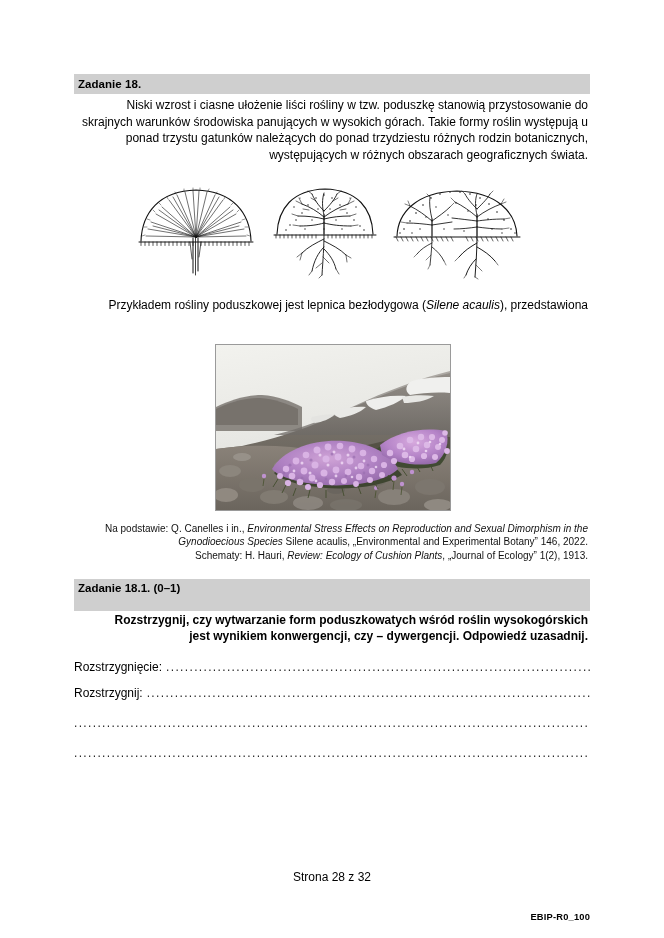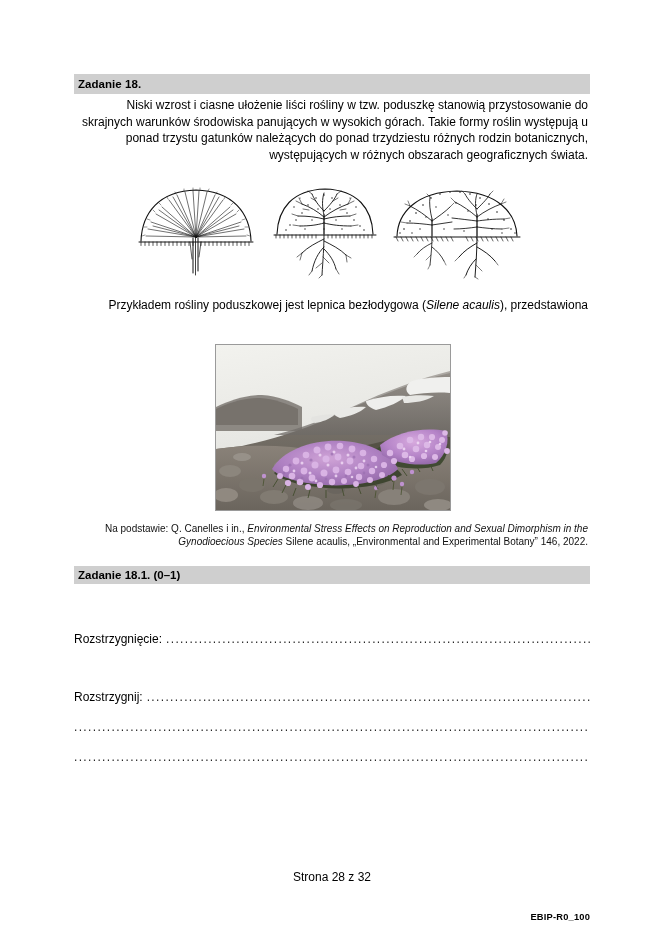--- a/index.html
+++ b/index.html
@@ -36,21 +36,21 @@
     font-size: 11.5px;
     line-height: 16px;
     padding: 2px 0 2px 4px;
     letter-spacing: 0.05px;
   }
   .task-bar-sub {
     background: #cfcfcf;
     font-weight: bold;
     font-size: 11.5px;
     line-height: 15px;
-    padding: 2px 0 1px 4px;
+    padding: 2px 0 15px 4px;
   }
 
   
   .para {
     font-size: 12px;
     line-height: 16.6px;
     text-align: right;
     margin: 0;
     padding: 0 2px 0 1px;
   }
@@ -104,21 +104,20 @@
   .source em { font-style: italic; }
 
   
   .answer-row {
     font-size: 12px;
     line-height: 17px;
     display: flex;
     align-items: flex-start;
     white-space: nowrap;
     overflow: hidden;
-    margin-top: 32px;
   }
   .answer-label {
     flex: 0 0 auto;
     padding-right: 4px;
   }
   .dots {
     flex: 1 1 auto;
     overflow: hidden;
     letter-spacing: 1.35px;
     font-size: 12px;
@@ -713,28 +712,33 @@
           </g>
         </svg>
       </div>
     </div>
 
     <div style="height:6px"></div>
 
     <div class="source">
       <span class="ln"><span>Na podstawie: Q. Canelles i in., </span><em>Environmental Stress Effects on Reproduction and Sexual Dimorphism in the</em></span>
       <span class="ln"><em>Gynodioecious Species</em><span> Silene acaulis, „Environmental and Experimental Botany” 146, 2022.</span></span>
+      <span class="ln"><span>Schematy: H. Hauri, </span><em>Review: Ecology of Cushion Plants</em><span>, „Journal of Ecology” 1(2), 1913.</span></span>
     </div>
 
     <div style="height:17px"></div>
 
     <div class="task-bar-sub">Zadanie 18.1. (0–1)</div>
 
     <div style="height:1px"></div>
 
+    <p class="para" style="font-weight:bold;">
+      <span>Rozstrzygnij, czy wytwarzanie form poduszkowatych wśród roślin wysokogórskich</span><br>
+      <span>jest wynikiem konwergencji, czy – dywergencji. Odpowiedź uzasadnij.</span>
+    </p>
 
     <div style="height:14px"></div>
 
     <div class="answer-row">
       <span class="answer-label">Rozstrzygnięcie:</span>
       <span class="dots">......................................................................................................................</span>
     </div>
 
     <div class="arow-gap"></div>
 

